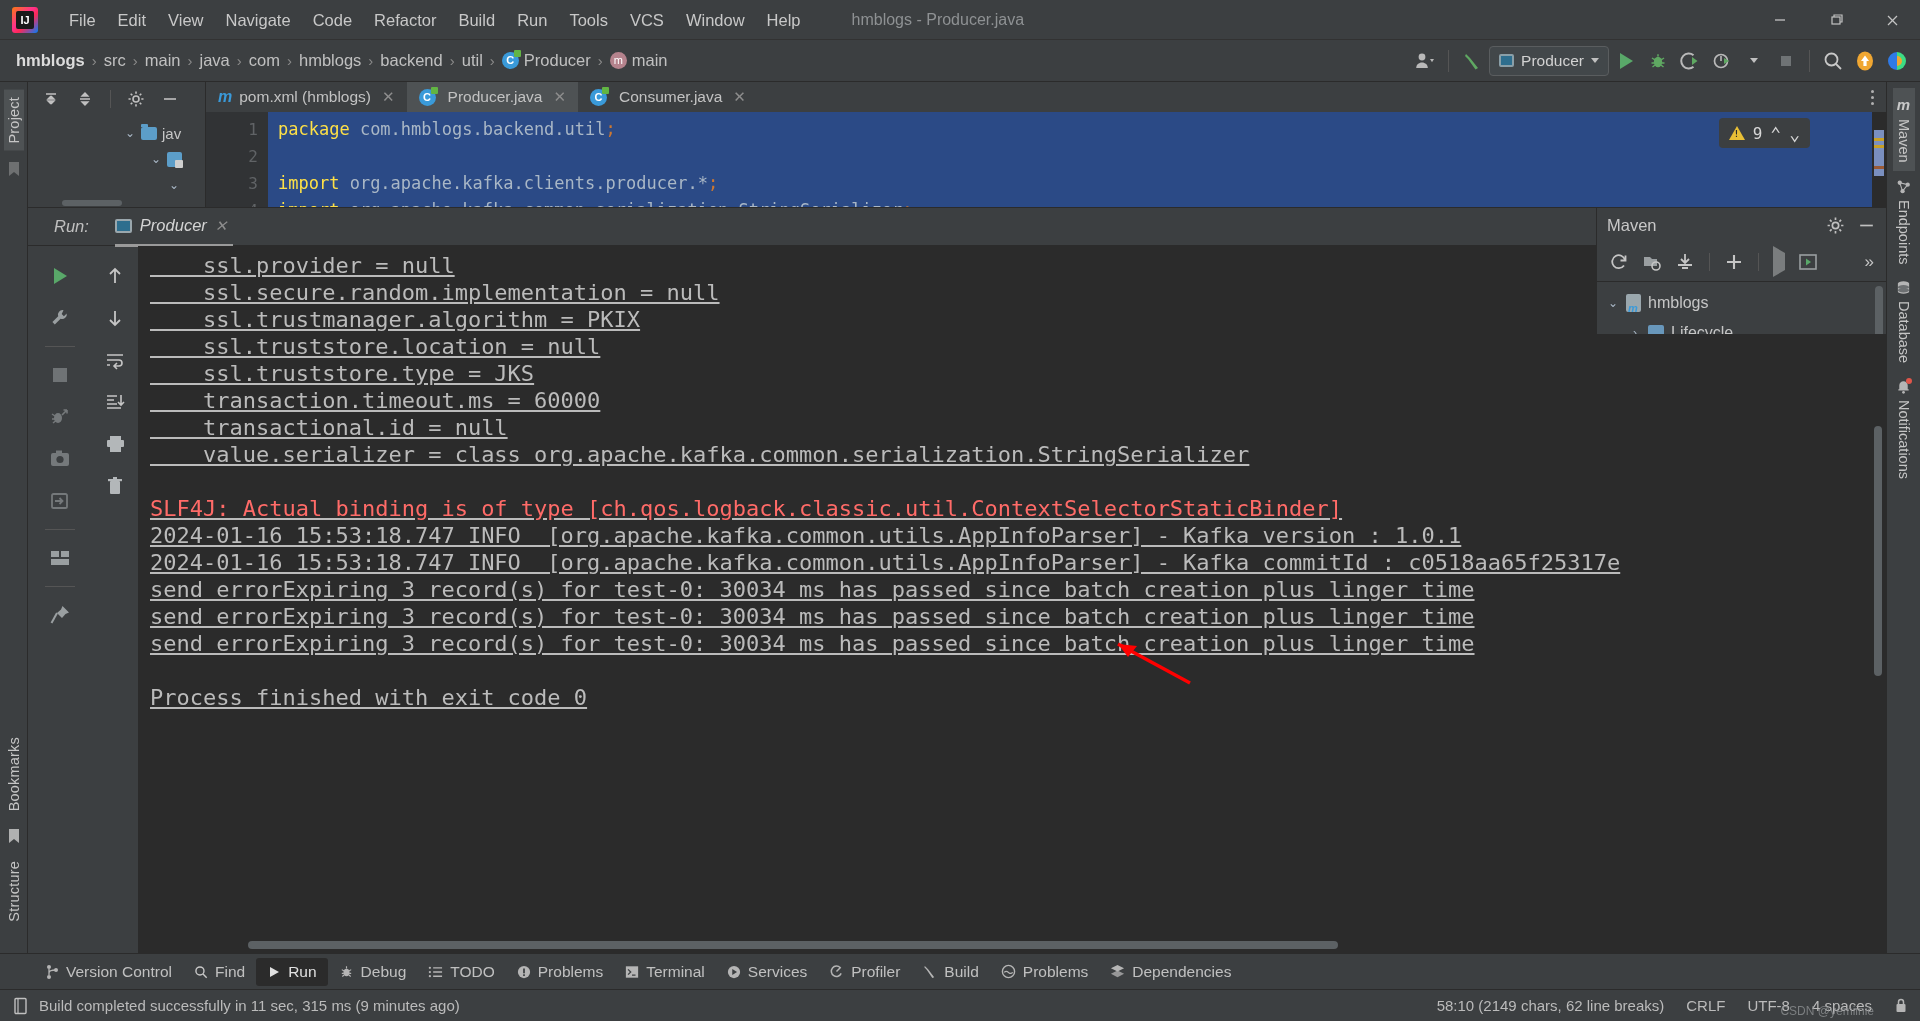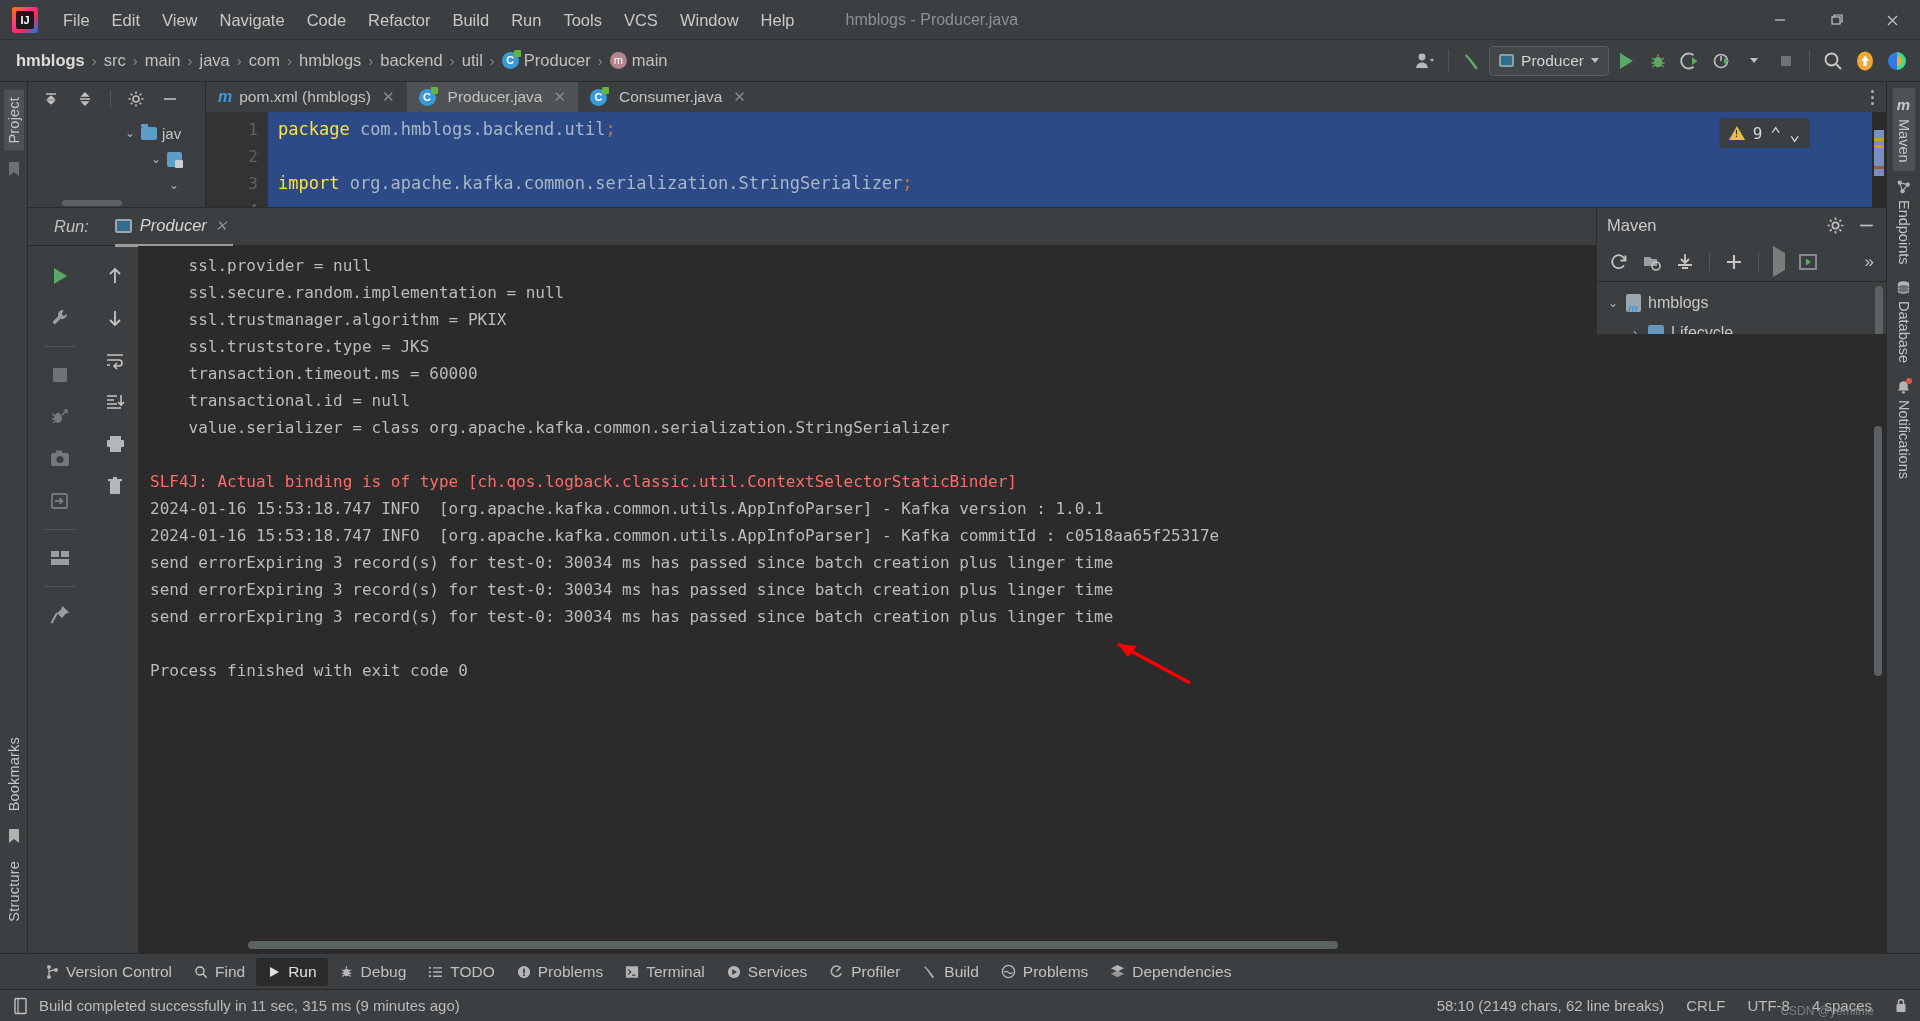--- a/index.html
+++ b/index.html
@@ -11,21 +11,21 @@
     -webkit-font-smoothing: antialiased;
   }
   .app { position:relative; width:1920px; height:1021px; background:#3c3f41; display:flex; flex-direction:column; }
 
   
   .menubar {
     height:40px; background:#3c3f41; display:flex; align-items:center;
     border-bottom:1px solid #323232; position:relative; flex:0 0 40px;
   }
   .logo {
-    width:26px; height:26px; margin-left:12px; margin-right:14px;
+    width:26px; height:26px; margin-left:12px; margin-right:20px;
     position:relative; border-radius:3px; overflow:hidden;
     background:linear-gradient(135deg,#f97a12 0%, #ff318c 42%, #fe2857 60%, #007efc 100%);
     flex:0 0 26px;
   }
   .logo .lg-inner{
     position:absolute; left:4px; top:4px; width:18px; height:18px; background:#1a1a1a; border-radius:2px;
     color:#fff; font-size:11px; font-weight:bold; line-height:18px; text-align:center; font-family:"Liberation Sans",sans-serif;
   }
   .menu-items { display:flex; align-items:center; gap:0px; }
   .menu-item {
@@ -131,21 +131,21 @@
   .runhdr-right { margin-left:auto; display:flex; align-items:center; gap:14px; padding-right:14px; }
 
   .runbody { flex:1 1 auto; display:flex; min-height:0; }
   .runtools { width:64px; flex:0 0 64px; background:#3c3f41; display:flex; flex-direction:column; align-items:center; padding-top:10px; gap:2px;}
   .runtools2 { width:46px; flex:0 0 46px; background:#3c3f41; display:flex; flex-direction:column; align-items:center; padding-top:10px; gap:2px;}
   .rt-ic { width:40px;height:40px; display:flex;align-items:center;justify-content:center; border-radius:3px; }
   .rt-div { width:30px;height:1px;background:#555; margin:6px 0; }
 
   .console {
     flex:1 1 auto; background:#2b2b2b; min-width:0; position:relative; overflow:hidden;
-    font-family:"DejaVu Sans Mono", monospace; font-size:16px; padding:6px 0 0 0;
+    font-family:"DejaVu Sans Mono", monospace; font-size:22px; padding:6px 0 0 0;text-decoration:underline;
   }
   .ln { height:27px; line-height:27px; white-space:pre; padding-left:12px; color:#bbbbbb; }
   .ln.err { color:#ff6b68; }
   .console-vscroll { position:absolute; right:4px; top:180px; width:8px; height:250px; background:#5c6164; border-radius:4px; }
   .console-hscroll { position:absolute; left:110px; bottom:4px; height:8px; width:1090px; background:#5c6164; border-radius:4px;}
 
   .arrow-svg { position:absolute; pointer-events:none; left:0; top:0; }
 
   
   .mavenwin { width:290px; flex:0 0 290px; background:#3c3f41; border-left:1px solid #2b2b2b; display:flex; flex-direction:column;}
@@ -442,20 +442,21 @@
           <div class="code-wrap">
             <div class="gutter">
               <div>1</div>
               <div>2</div>
               <div>3</div>
               <div>4</div>
             </div>
             <div class="code-lines">
               <div class="cl"><span class="kw">package </span><span>com.hmblogs.backend.util</span><span class="semi">;</span></div>
               <div class="cl"></div>
+              <div class="cl" style="position:relative"><span class="kw">import </span><span>org.apache.kafka.clients.producer.*</span><span class="semi">;</span></div>
               <div class="cl"><span class="kw">import </span><span>org.apache.kafka.common.serialization.StringSerializer</span><span class="semi">;</span></div>
               <div class="warnbadge">
                 <span class="warn-tri"></span>
                 <span>9</span>
                 <span style="font-size:18px">⌃</span>
                 <span style="font-size:18px">⌄</span>
               </div>
             </div>
             <div class="markstripe">
               <span class="mk" style="top:18px;background:#7a8fbf;height:46px;"></span>
@@ -579,20 +580,21 @@
                   <rect x="3" y="3" width="14" height="2.2" fill="#b3b7b9"></rect>
                   <rect x="8" y="1" width="4" height="2" fill="#b3b7b9"></rect>
                 </svg>
             </div>
           </div>
 
           <div class="console">
             <div class="ln">    ssl.provider = null</div>
             <div class="ln">    ssl.secure.random.implementation = null</div>
             <div class="ln">    ssl.trustmanager.algorithm = PKIX</div>
+            <div class="ln">    ssl.truststore.location = null</div>
             <div class="ln">    ssl.truststore.type = JKS</div>
             <div class="ln">    transaction.timeout.ms = 60000</div>
             <div class="ln">    transactional.id = null</div>
             <div class="ln">    value.serializer = class org.apache.kafka.common.serialization.StringSerializer</div>
             <div class="ln"></div>
             <div class="ln err">SLF4J: Actual binding is of type [ch.qos.logback.classic.util.ContextSelectorStaticBinder]</div>
             <div class="ln">2024-01-16 15:53:18.747 INFO  [org.apache.kafka.common.utils.AppInfoParser] - Kafka version : 1.0.1</div>
             <div class="ln">2024-01-16 15:53:18.747 INFO  [org.apache.kafka.common.utils.AppInfoParser] - Kafka commitId : c0518aa65f25317e</div>
             <div class="ln">send errorExpiring 3 record(s) for test-0: 30034 ms has passed since batch creation plus linger time</div>
             <div class="ln">send errorExpiring 3 record(s) for test-0: 30034 ms has passed since batch creation plus linger time</div>

